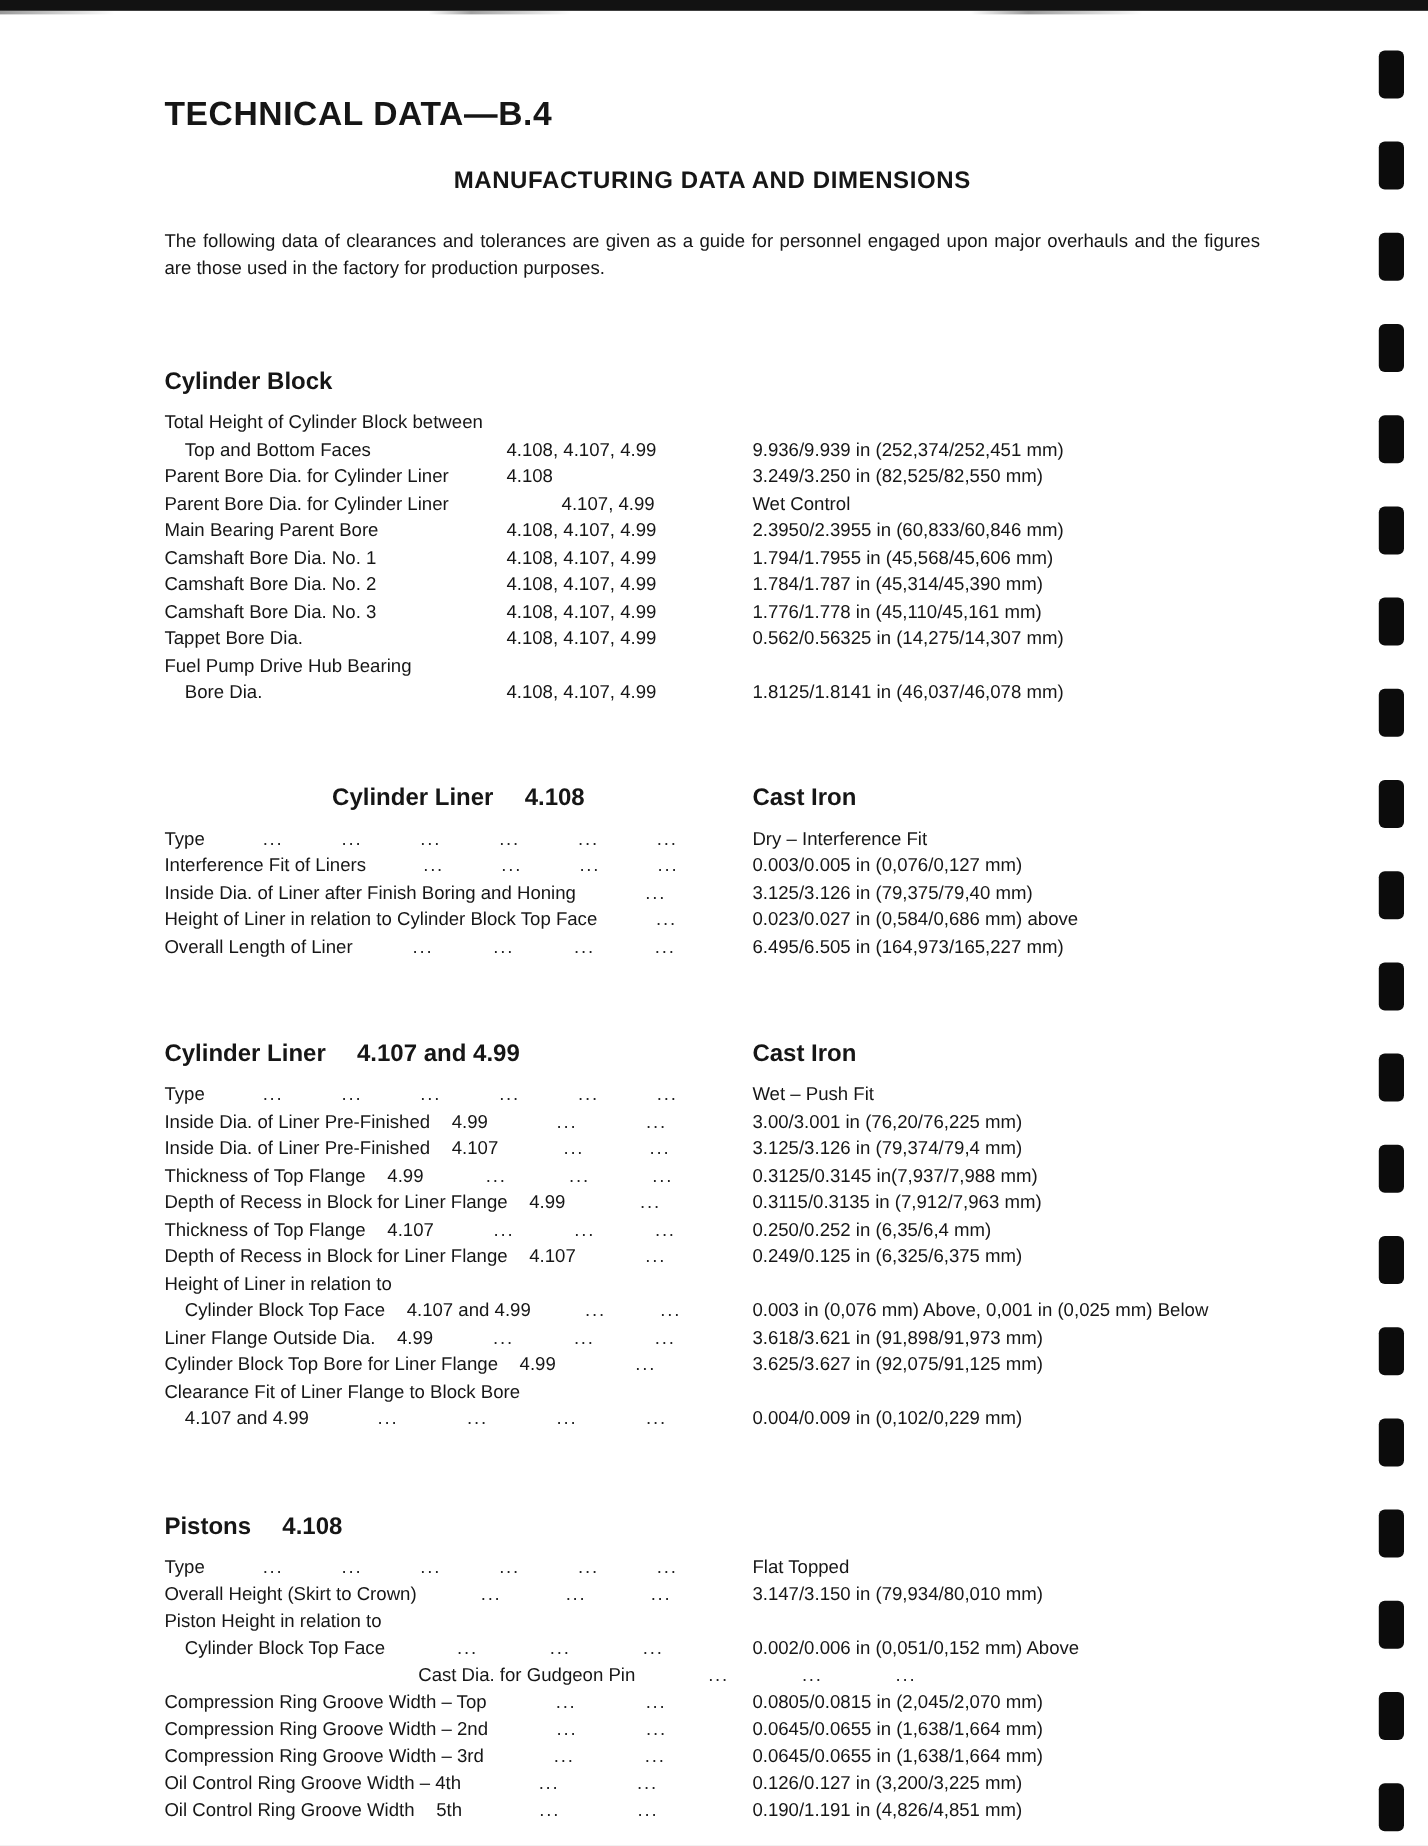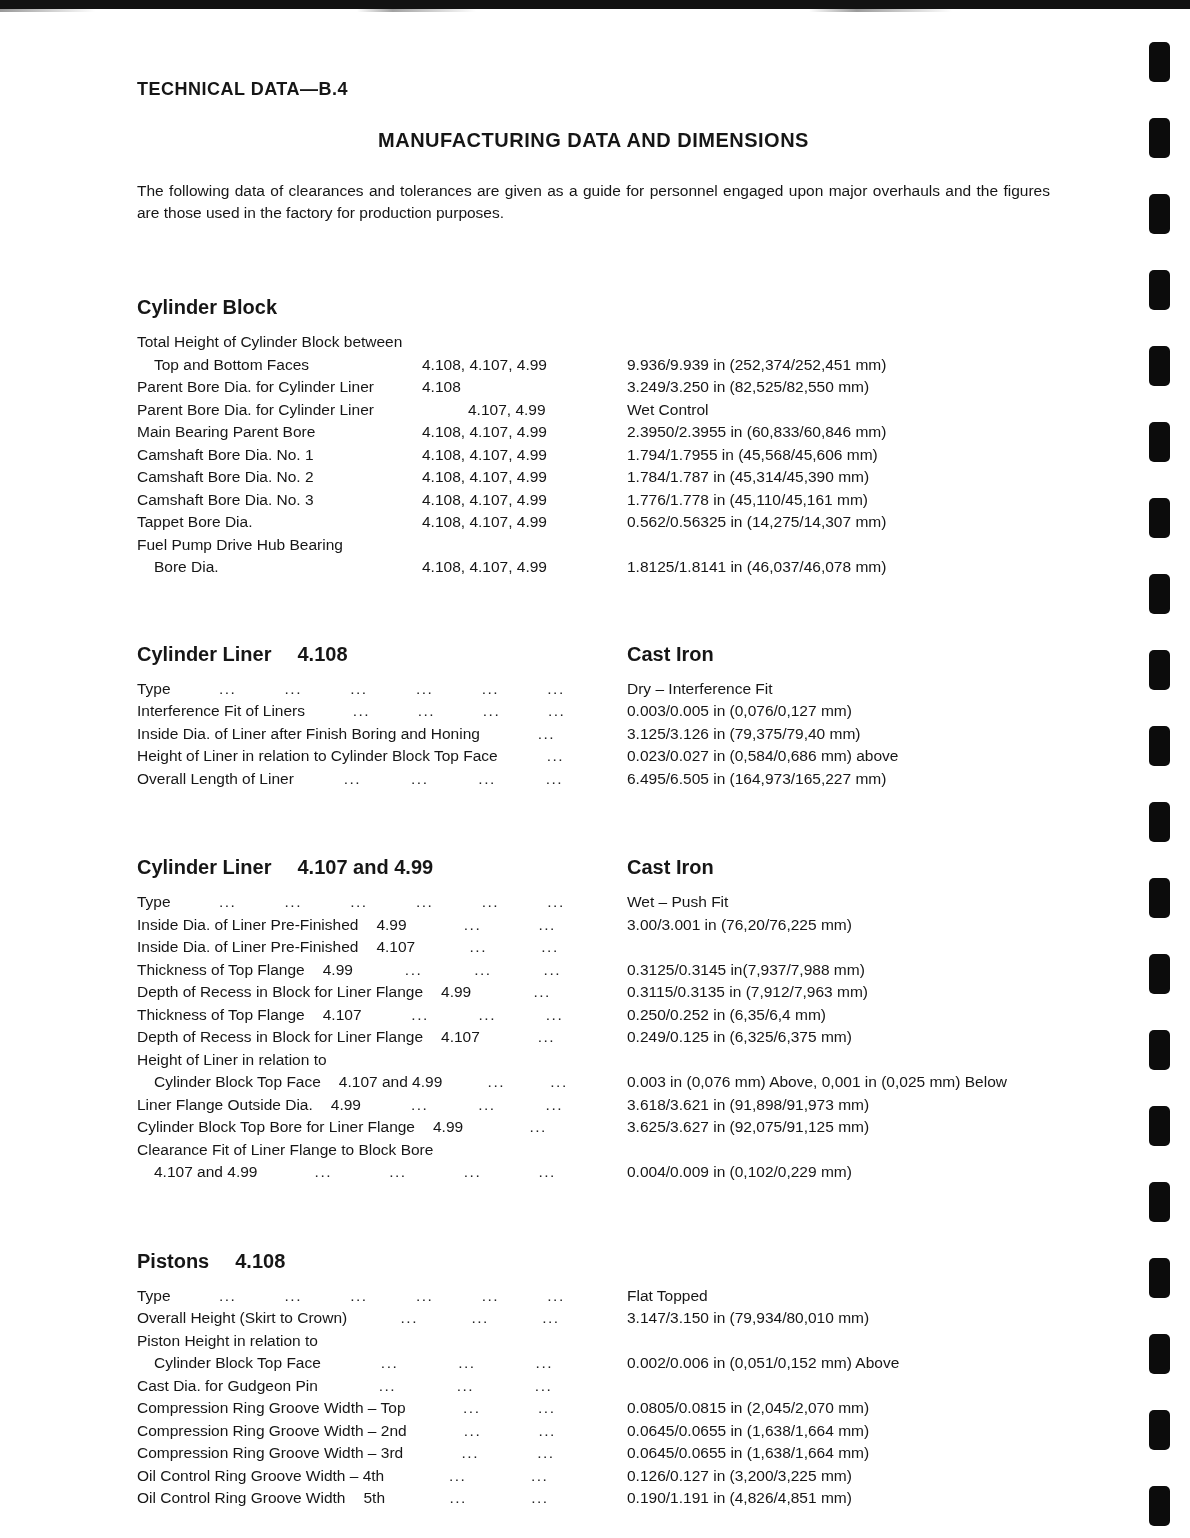--- a/index.html
+++ b/index.html
@@ -23,41 +23,41 @@
   .binding-mark{
     position:absolute;left:1149px;width:21px;height:40px;
     background:#0c0c0c;border-radius:5px;
   }
   .content{
     position:absolute;top:9px;left:0;width:1190px;
     padding:0 140px 0 137px;box-sizing:border-box;
   }
   .kicker{
     margin:70px 0 0 0;
-    font-size:18px;font-weight:bold;letter-spacing:.5px;
+    font-size:28px;font-weight:bold;letter-spacing:.5px;
   }
   .main-title{
     margin:29px 0 0 0;text-align:center;
     font-size:20px;font-weight:bold;letter-spacing:.5px;
   }
   .intro{
     margin:28px 0 0 0;
     font-size:15.5px;line-height:21.5px;text-align:justify;
   }
   .section{display:block;}
   .sec-head{display:flex;align-items:baseline;}
   .sec-left{width:490px;flex:0 0 490px;}
   .sec-title,.sec-model,.sec-material{font-size:20px;font-weight:bold;}
   .sec-model{margin-left:26px;}
   .sec-cylinder-block .sec-head{margin-top:73px;}
-  .sec-cylinder-liner-4108 .sec-head{margin-top:64px;}
+  .sec-cylinder-liner-4108 .sec-head{margin-top:64px;text-align:center;}
   .sec-cylinder-liner-4107-499 .sec-head{margin-top:66px;}
   .sec-pistons-4108 .sec-head{margin-top:66px;}
   .rows{margin-top:12px;font-size:15.5px;line-height:22.5px;}
-  .row{display:flex;align-items:baseline;}
+  .row{display:flex;align-items:baseline;justify-content:center;}
   .row .label{white-space:nowrap;}
   .row.indent .cell-left,.row.indent > .label{padding-left:17px;}
   
   .row .col-label{flex:0 0 285px;width:285px;white-space:nowrap;}
   .row.indent .col-label{padding-left:17px;box-sizing:border-box;}
   .row .col-models{flex:0 0 205px;width:205px;white-space:nowrap;box-sizing:border-box;}
   .row .col-models.shift{padding-left:46px;}
   .row .col-value{flex:1;white-space:nowrap;}
   
   .cell-left{flex:0 0 490px;width:490px;display:flex;align-items:baseline;box-sizing:border-box;}
@@ -258,20 +258,21 @@
             </div>
             <div class="row">
               <div class="cell-left">
                 <span class="label">Inside Dia. of Liner Pre-Finished</span>
                 <span class="model">4.107</span>
                 <span class="dots">
                   <span class="dotg">...</span>
                   <span class="dotg">...</span>
                 </span>
               </div>
+              <span class="cell-value">3.125/3.126 in (79,374/79,4 mm)</span>
             </div>
             <div class="row">
               <div class="cell-left">
                 <span class="label">Thickness of Top Flange</span>
                 <span class="model">4.99</span>
                 <span class="dots">
                   <span class="dotg">...</span>
                   <span class="dotg">...</span>
                   <span class="dotg">...</span>
                 </span>

